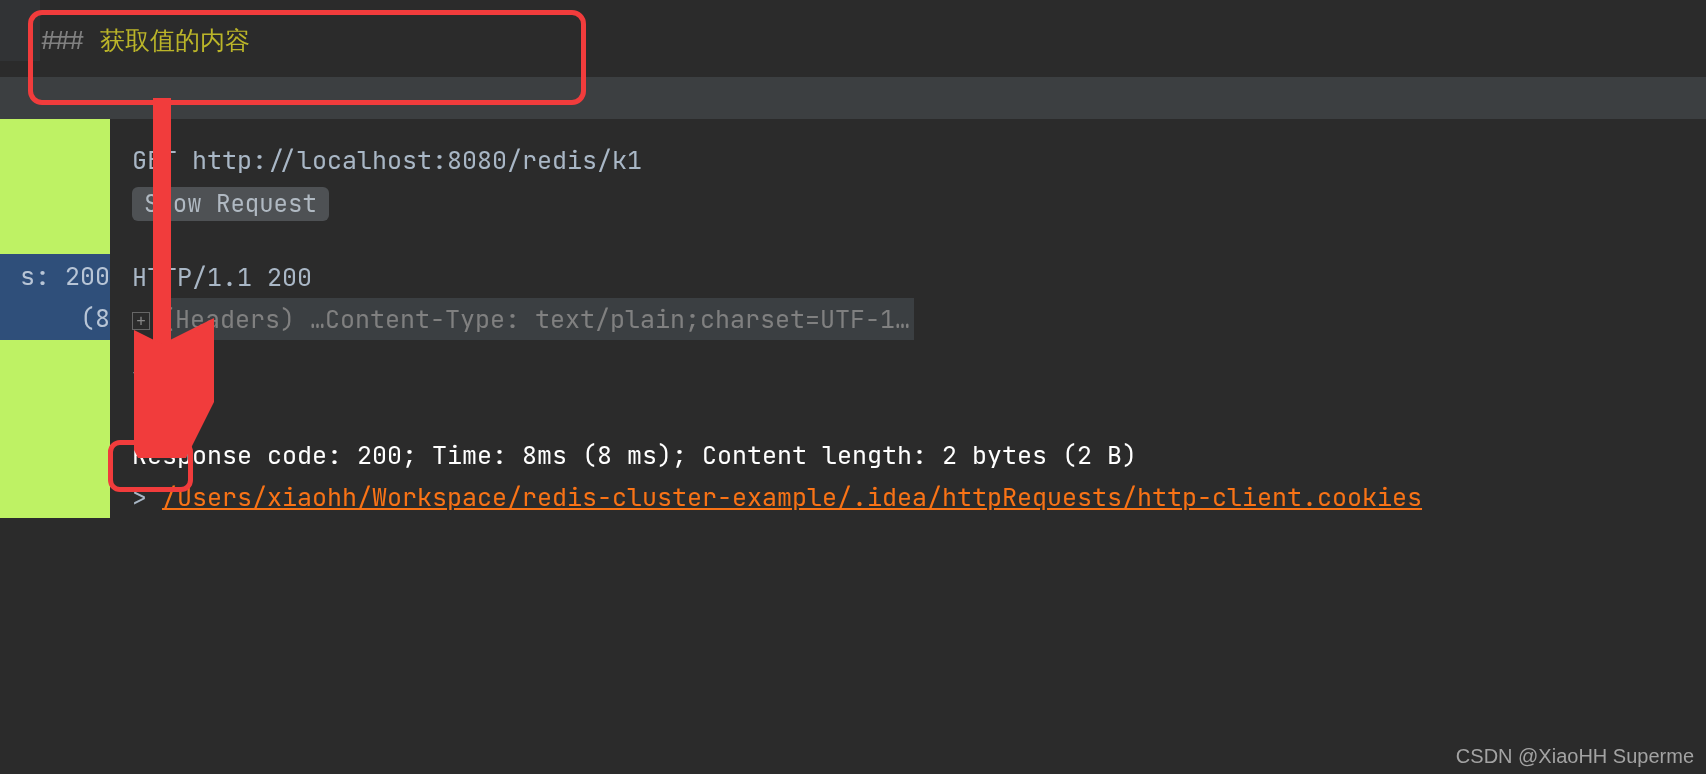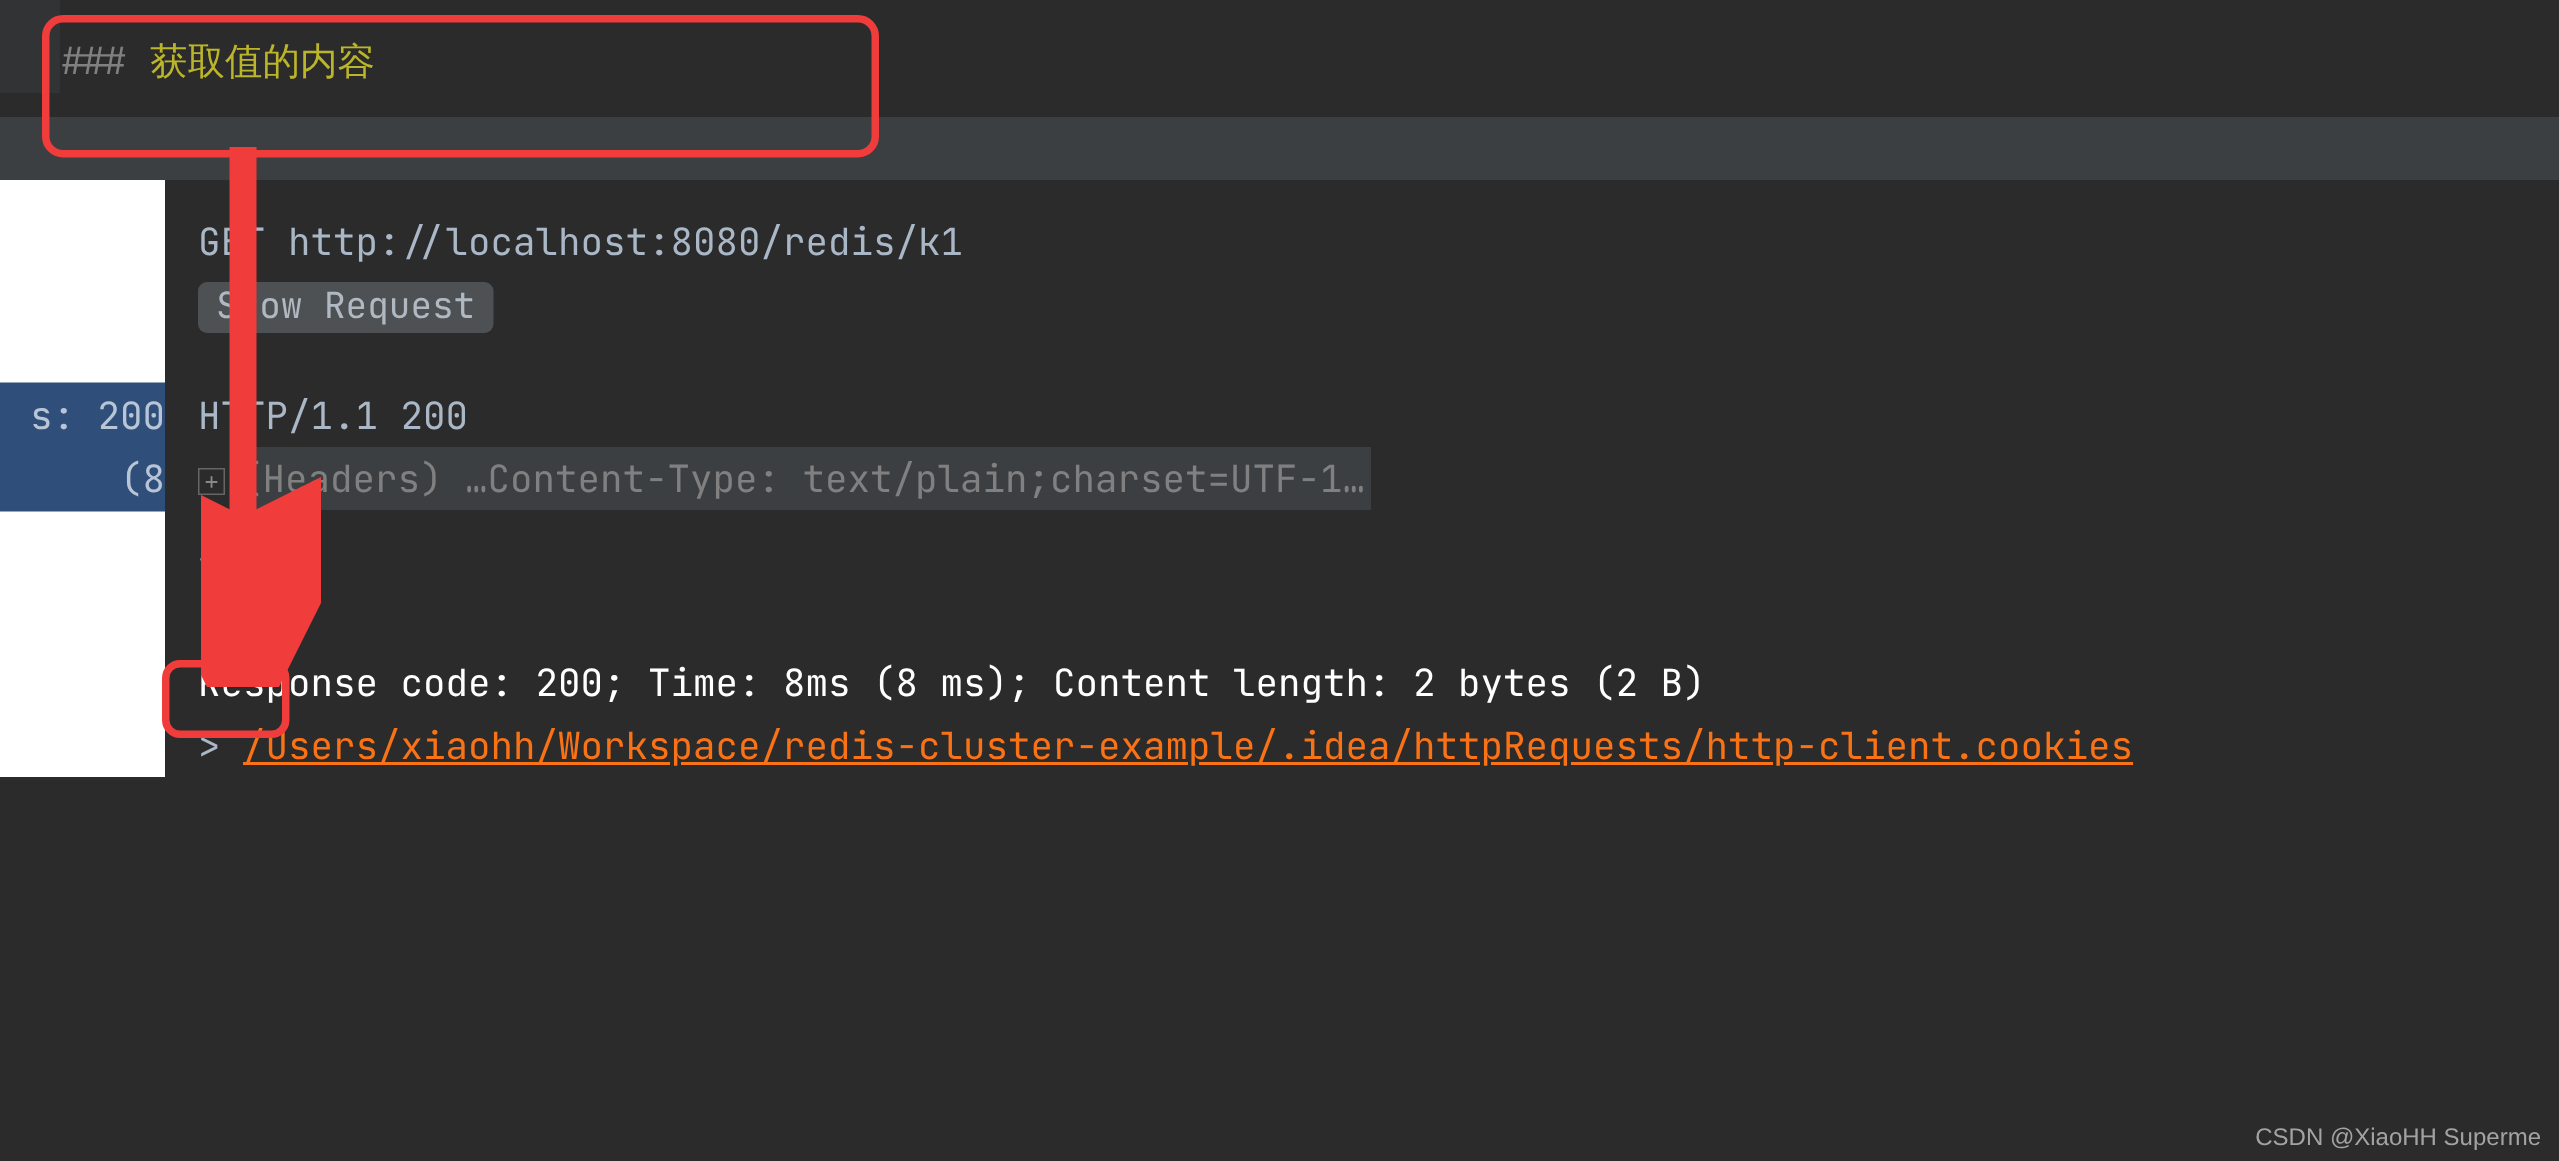--- a/index.html
+++ b/index.html
@@ -45,21 +45,21 @@
     height: 42px;
     background: #3c3f41;
     margin-top: 16px;
   }
   .response-area {
     position: relative;
     display: flex;
   }
   .side-panel {
     width: 110px;
-    background: #ffffff;
+    background: #bef264;
     color: #7c7c7c;
     font-size: 25px;
     padding-top: 135px;
     text-align: right;
     flex-shrink: 0;
     overflow: hidden;
     line-height: 42px;
   }
   .side-panel .hl { background: #2f4f7a; color: #b8c5d6; padding: 1px 0; }
   .response-content {
@@ -113,21 +113,21 @@
   }
   .summary { margin-top: 36px; color: #ffffff; }
   .warn { color: #cc6666; margin-top: 36px; }
   .path { color: #f97316; text-decoration: underline; }
   .watermark {
     position: absolute;
     right: 12px;
     bottom: 6px;
     color: #b8b8b8;
     font-family: Arial, sans-serif;
-    font-size: 16px;
+    font-size: 20px;
     opacity: 0.85;
   }
   .arrow-svg {
     position: absolute;
     left: 134px;
     top: 98px;
     pointer-events: none;
   }
 </style>
 </head>

